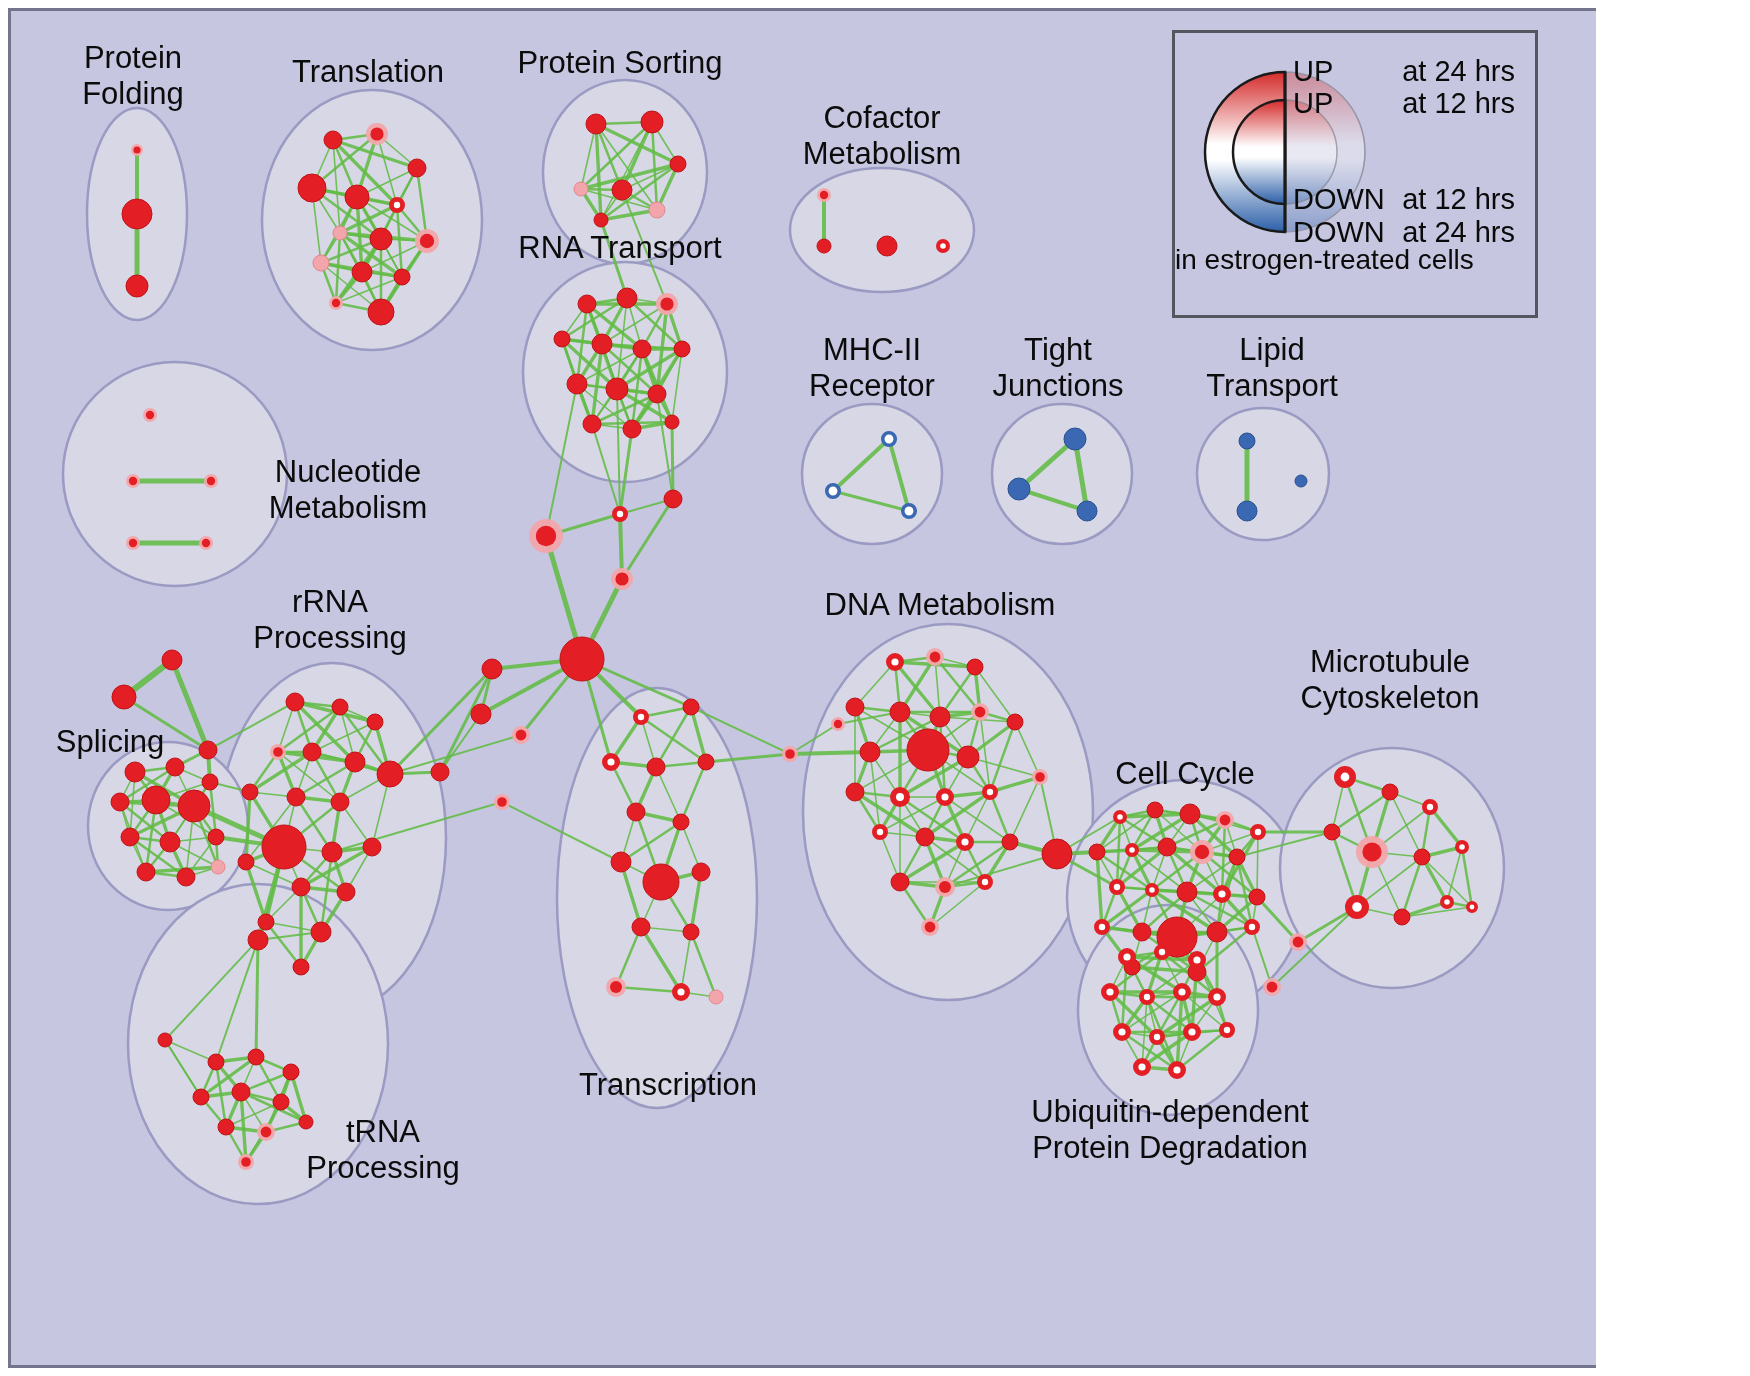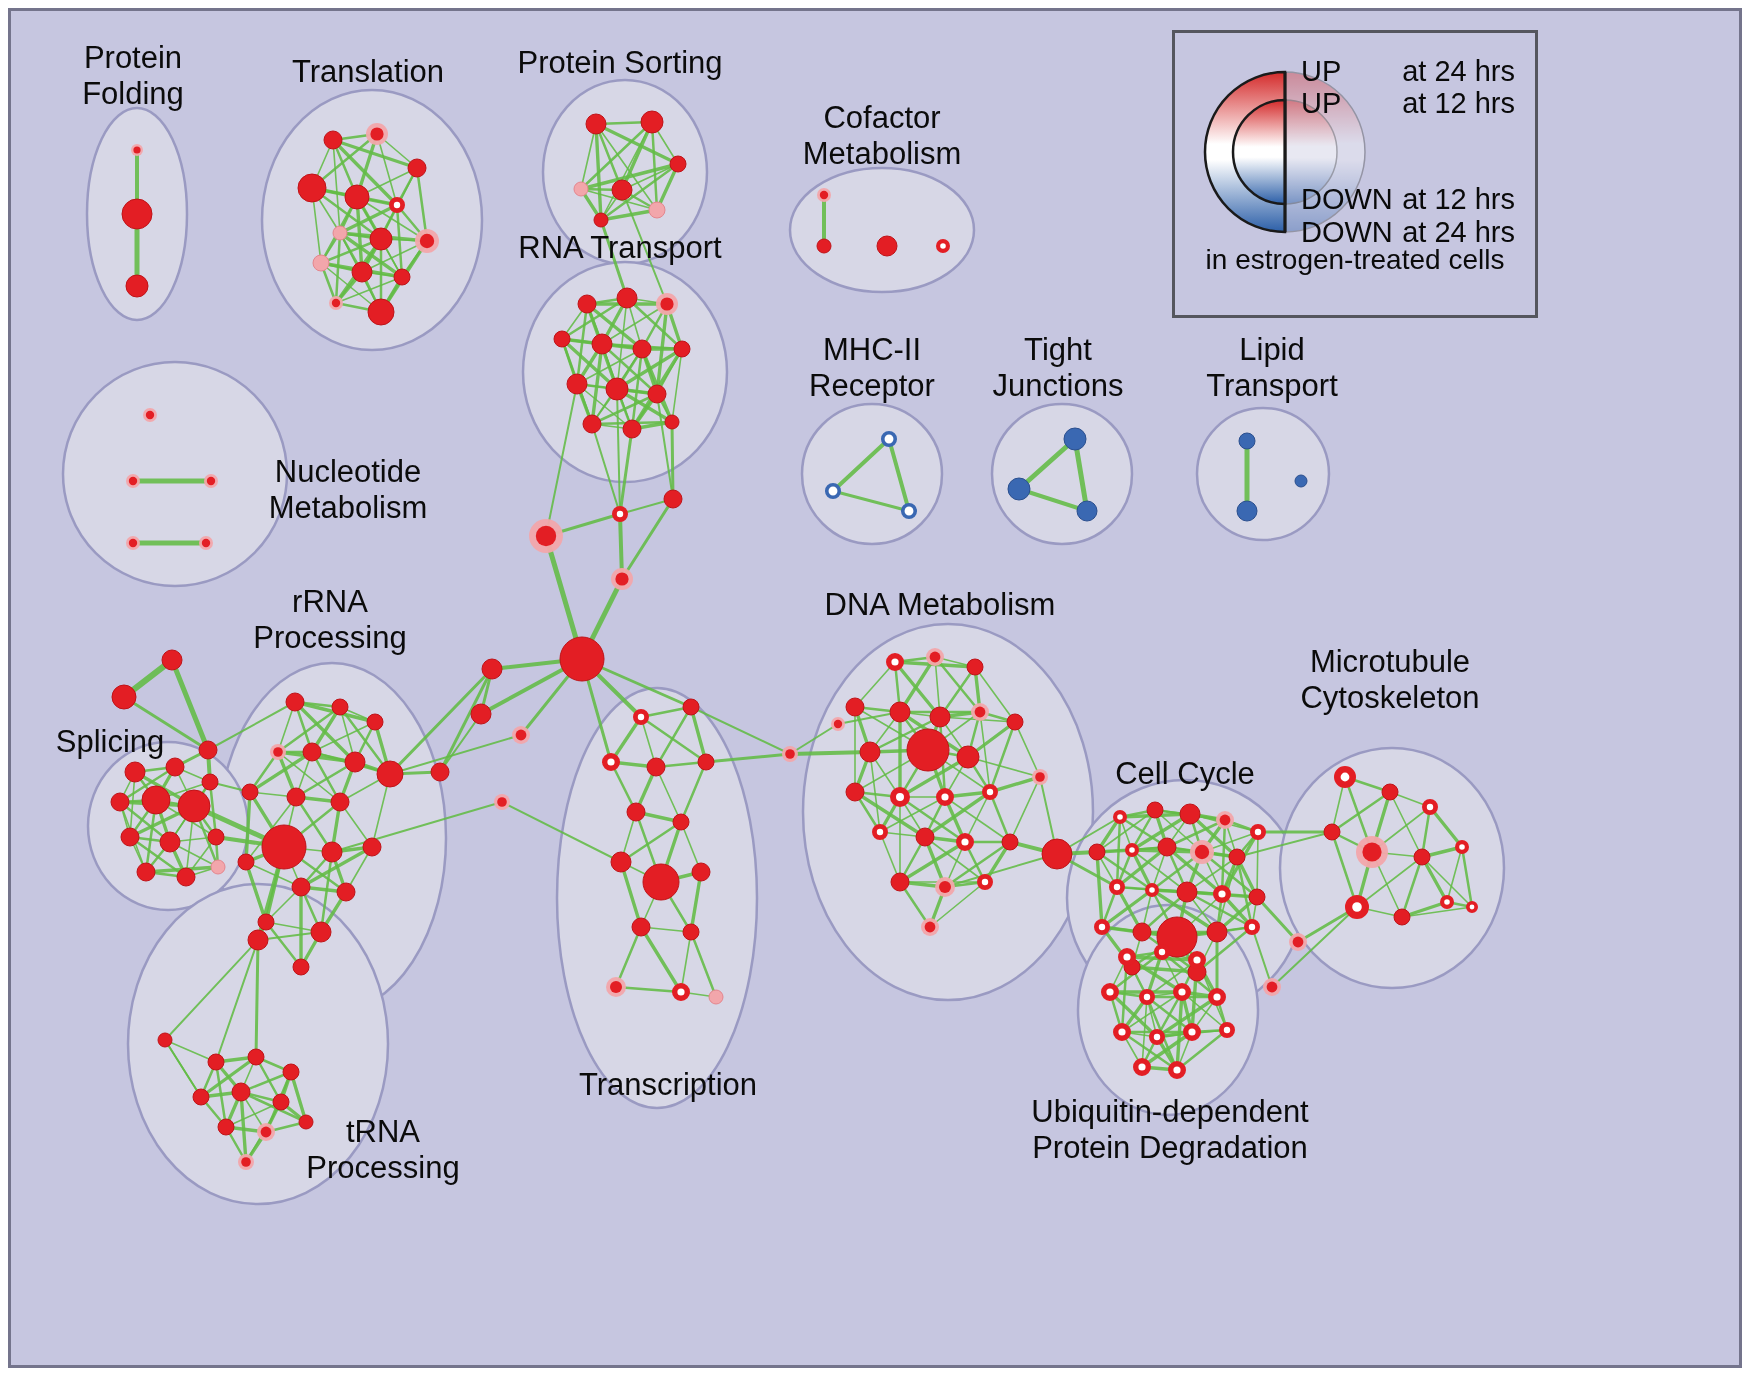--- a/index.html
+++ b/index.html
@@ -1,27 +1,27 @@
 <!DOCTYPE html>
 <html><head>
 <meta charset="utf-8">
 <style>
   html,body{margin:0;padding:0;background:#ffffff;font-family:"Liberation Sans",sans-serif;}
-  .page{position:relative;width:1750px;height:1376px;background:#ffffff;overflow:hidden;}
+  .page{position:relative;width:1596px;height:1376px;background:#ffffff;overflow:hidden;}
   .canvas{position:absolute;left:8px;top:8px;width:1734px;height:1360px;box-sizing:border-box;
           background:#c6c6e0;border:3px solid #74748c;overflow:hidden;}
   #net{position:absolute;left:-11px;top:-11px;}
   .cluster-label{font-family:"Liberation Sans",sans-serif;font-size:31px;fill:#0b0b0b;text-anchor:middle;}
   .legend{position:absolute;left:1161px;top:19px;width:366px;height:288px;box-sizing:border-box;
           border:3px solid #55565e;background:transparent;}
   .legend-rings{position:absolute;left:0;top:0;}
-  .lrow{position:absolute;left:126px;right:20px;display:flex;justify-content:space-between;
+  .lrow{position:absolute;left:118px;right:20px;display:flex;justify-content:space-between;
         font-size:29px;color:#0a0a0a;line-height:32px;white-space:nowrap;}
   .r1{top:22px}.r2{top:54px}.r3{top:150px}.r4{top:183px}
-  .lcap{position:absolute;left:0;right:0;text-align:center;font-size:28px;color:#0a0a0a;line-height:30px;}
+  .lcap{position:absolute;left:0;right:0;text-align:left;font-size:28px;color:#0a0a0a;line-height:30px;}
   .c1{top:212px}.c2{top:242px}
 </style>
 </head>
 <body>
 
 <div class="page">
   <div class="canvas">
     <svg id="net" width="1750" height="1376" viewBox="0 0 1750 1376">
         <g>
           <ellipse cx="137" cy="214" rx="50" ry="106" fill="#d7d7e6" stroke="#9a9ac2" stroke-width="2.5"></ellipse>

